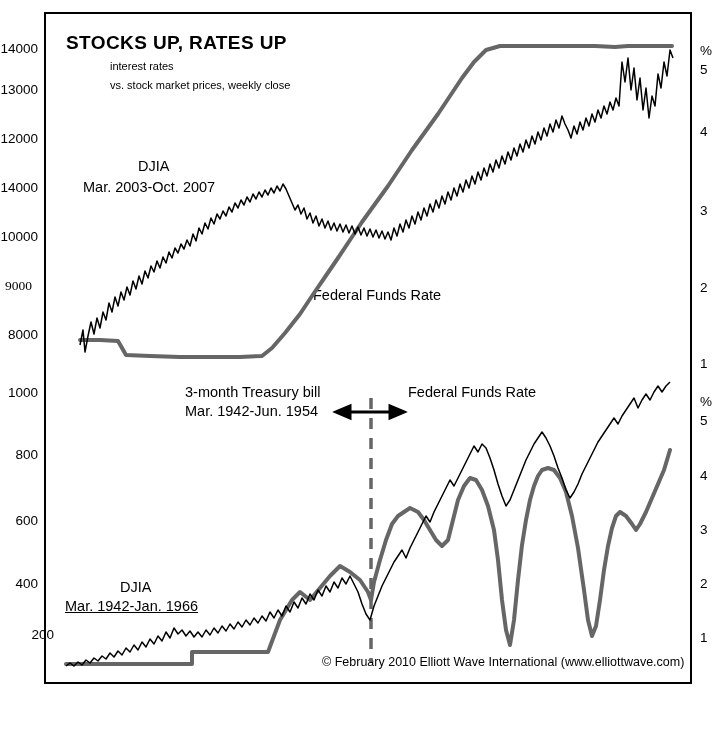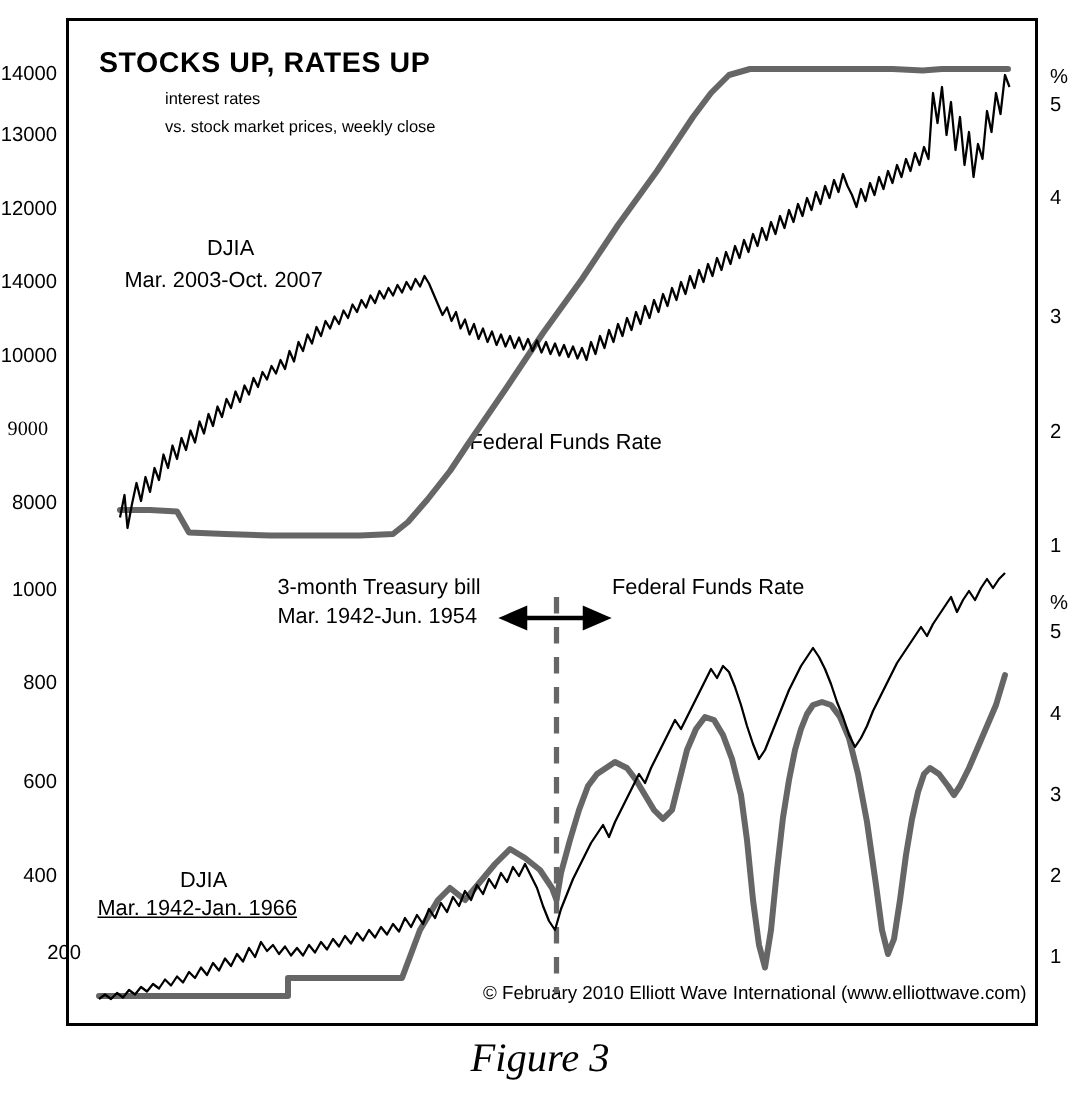--- a/index.html
+++ b/index.html
@@ -133,21 +133,20 @@
 
   <div class="annot" style="left:185px; top:383px;">3-month Treasury bill</div>
   <div class="annot" style="left:185px; top:402px;">Mar. 1942-Jun. 1954</div>
   <div class="annot" style="left:408px; top:383px;">Federal Funds Rate</div>
 
   <div class="annot" style="left:120px; top:578px;">DJIA</div>
   <div class="annot" style="left:65px;  top:597px;text-decoration:underline;">Mar. 1942-Jan. 1966</div>
 
   <div class="copyright">© February 2010 Elliott Wave International (www.elliottwave.com)</div>
 
-  <div class="fig-caption">Figure 3</div>
 
   <svg viewBox="0 0 720 737" xmlns="http://www.w3.org/2000/svg">
 
     <polyline fill="none" stroke="#666666" stroke-width="4" stroke-linejoin="round" stroke-linecap="round" points="80,340 100,340 118,341 126,355 150,356 180,357 210,357 240,357 262,356 272,348 285,333 300,314 312,296 325,277 338,258 350,240 362,222 375,204 388,186 400,168 412,150 425,132 438,114 450,96 462,78 474,62 486,50 500,46 520,46 545,46 570,46 595,46 615,47 628,46 640,46 660,46 672,46"></polyline>
 
     <polyline fill="none" stroke="#000000" stroke-width="1.5" stroke-linejoin="round" points="80,345 83,330 85,352 88,336 91,322 94,334 97,318 100,328 103,312 106,320 109,303 112,312 115,297 118,306 121,292 124,300 127,287 130,295 133,281 136,289 139,276 142,284 145,271 148,278 151,266 154,272 157,261 160,268 163,257 166,263 169,252 172,258 175,248 178,253 181,244 184,249 187,240 190,246 193,234 196,241 199,228 202,234 205,223 208,229 211,218 214,224 217,214 220,219 223,211 226,216 229,207 232,212 235,203 238,208 241,200 244,205 247,197 250,202 253,194 256,199 259,192 262,197 265,190 268,195 271,188 274,193 277,186 280,191 283,184 286,189 289,196 292,203 295,210 298,205 301,214 304,208 307,219 310,213 313,223 316,216 319,226 322,219 325,228 328,221 331,230 334,223 337,231 340,224 343,232 346,225 349,233 352,226 355,234 358,227 361,235 364,228 367,236 370,229 373,237 376,230 379,238 382,231 385,239 388,232 391,240 394,228 397,236 400,224 403,232 406,220 409,228 412,216 415,224 418,212 421,220 424,208 427,216 430,204 433,212 436,200 439,208 442,196 445,204 448,192 451,200 454,188 457,196 460,184 463,192 466,180 469,188 472,176 475,184 478,172 481,180 484,168 487,176 490,164 493,172 496,160 499,168 502,156 505,164 508,152 511,160 514,148 517,156 520,144 523,152 526,140 529,148 532,136 535,144 538,132 541,140 544,128 547,136 550,124 553,132 556,120 559,128 562,116 565,124 568,130 571,138 574,126 577,134 580,122 583,130 586,118 589,126 592,114 595,122 598,110 601,118 604,106 607,114 610,102 613,110 616,98 619,106 622,62 625,82 628,58 631,90 634,68 637,100 640,78 643,110 646,88 649,118 652,96 655,106 658,74 661,88 664,62 667,76 670,50 673,58"></polyline>
 
     <line x1="371" y1="398" x2="371" y2="662" stroke="#666666" stroke-width="3.5" stroke-dasharray="11,9"></line>
 
     <g stroke="#000000" stroke-width="3" fill="#000000">

